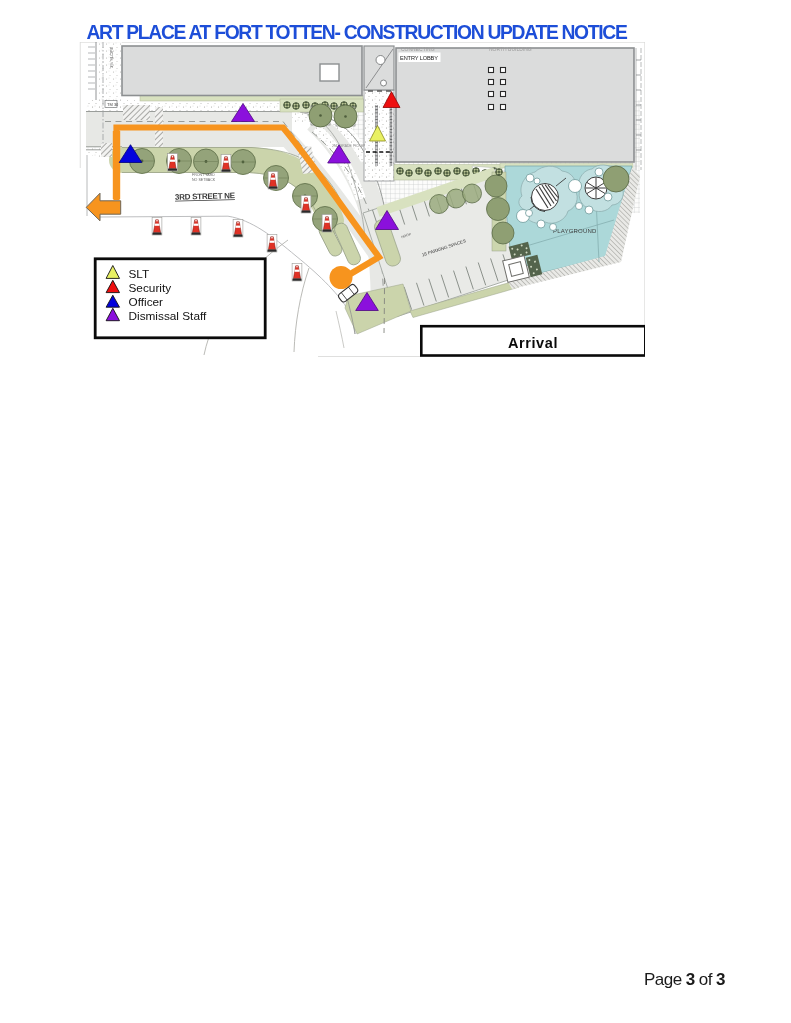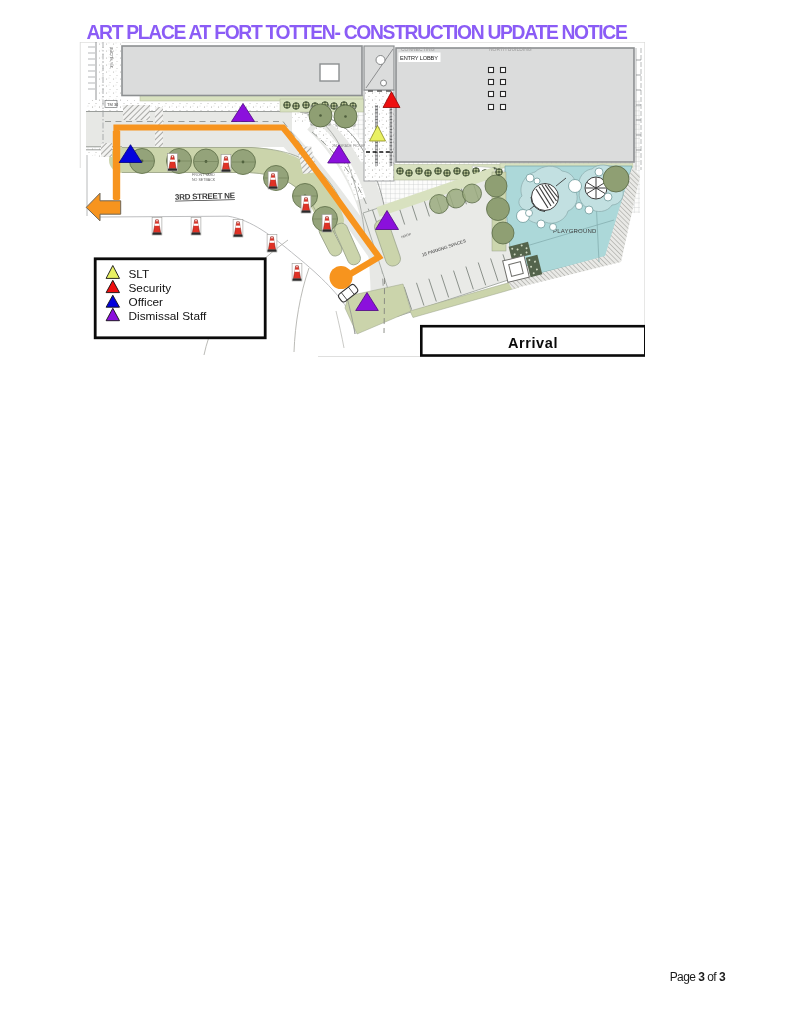--- a/index.html
+++ b/index.html
@@ -1,18 +1,18 @@
 <!DOCTYPE html>
 <html><head>
 <meta charset="utf-8">
 <style>
 html,body{margin:0;padding:0;background:#ffffff;}
 body{width:791px;height:1023px;overflow:hidden;position:relative;font-family:"Liberation Sans",sans-serif;}
-.title{position:absolute;left:0;top:21.8px;width:713px;text-align:center;color:#8b5cf6;font-weight:bold;font-size:19.3px;letter-spacing:-1.3px;white-space:nowrap;}
-.pagenum{position:absolute;top:970px;right:66px;font-size:12px;letter-spacing:-0.55px;color:#1a1a1a;}
+.title{position:absolute;left:0;top:21.8px;width:713px;text-align:center;color:#1d4ed8;font-weight:bold;font-size:19.3px;letter-spacing:-1.3px;white-space:nowrap;}
+.pagenum{position:absolute;top:970px;right:66px;font-size:17px;letter-spacing:-0.55px;color:#1a1a1a;}
 .map{position:absolute;left:78px;top:42px;}
 </style>
 </head>
 <body>
 
 <div class="title">ART PLACE AT FORT TOTTEN- CONSTRUCTION UPDATE NOTICE</div>
 
 <div class="map">
 <svg width="567" height="315" viewBox="78 42 567 315">
 <defs>

